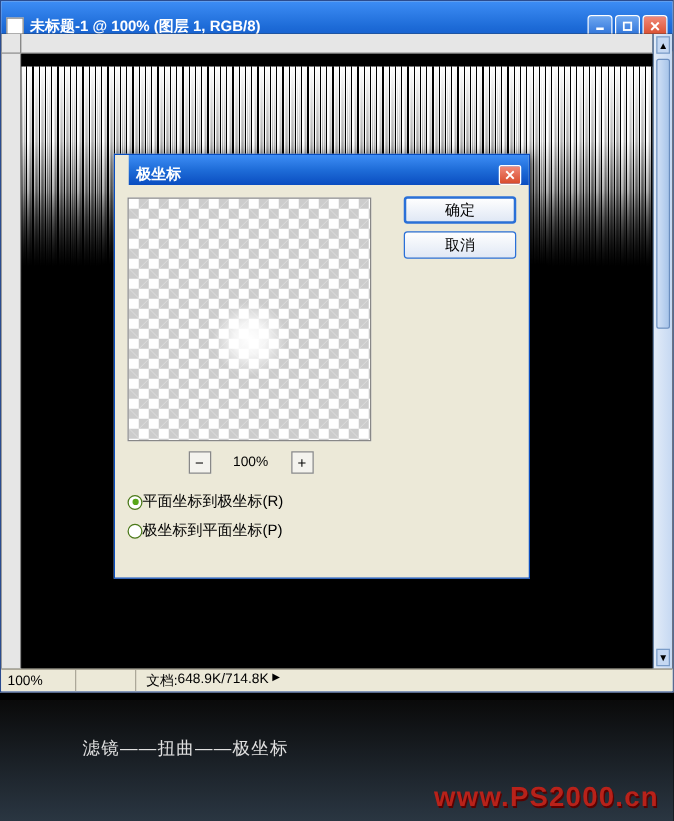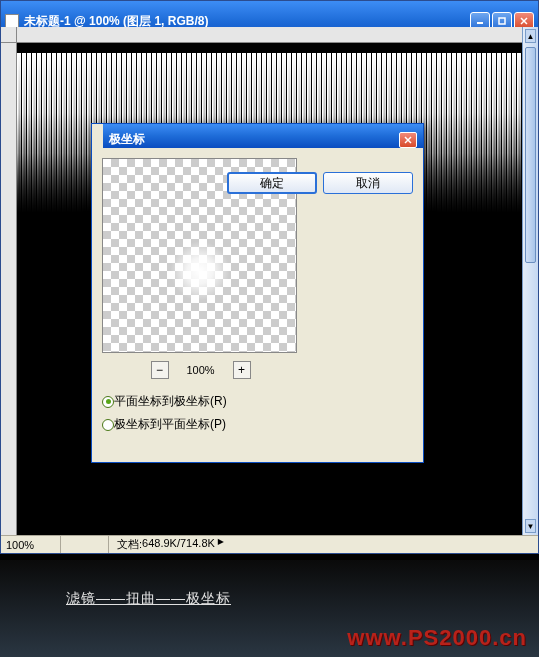--- a/index.html
+++ b/index.html
@@ -63,27 +63,27 @@
 
 .zoom-row { display: flex; align-items: center; justify-content: center; gap: 12px; margin-top: 8px; width: 197px; }
 .zoom-btn { width: 18px; height: 18px; border: 1px solid #888; background: #f4f3ee; font-size: 12px; cursor: pointer; display: flex; align-items: center; justify-content: center; }
 .zoom-val { font-size: 11px; min-width: 40px; text-align: center; }
 
 .radio-group { margin-top: 14px; font-size: 12px; }
 .radio-item { display: flex; align-items: center; gap: 0; margin-bottom: 6px; cursor: pointer; }
 .radio-circle { width: 12px; height: 12px; border: 1px solid #4a7818; border-radius: 50%; background: #fff; display: flex; align-items: center; justify-content: center; }
 .radio-circle.checked::after { content: ""; width: 5px; height: 5px; border-radius: 50%; background: #58a618; }
 
-.dialog-btns { position: absolute; top: 24px; right: 10px; display: flex; flex-direction: row; gap: 6px; }
+.dialog-btns { position: absolute; top: 9px; right: 10px; display: flex; flex-direction: column; gap: 6px; }
 .dlg-btn { width: 90px; height: 22px; border: 1px solid #2a70d8; background: linear-gradient(#fefefe, #e0e8f5); border-radius: 3px; font-size: 12px; cursor: pointer; }
 .dlg-btn.primary { border: 2px solid #2a70d8; }
 
 
 .caption-area { position: absolute; top: 560px; left: 0; width: 539px; height: 97px; background: linear-gradient(to bottom, #0a0a0a, #2a3642); }
-.caption-text { position: absolute; top: 30px; left: 66px; color: #e0e0e0; font-size: 14px; letter-spacing: 1px; text-decoration: underline; }
+.caption-text { position: absolute; top: 30px; left: 66px; color: #e0e0e0; font-size: 14px; letter-spacing: 1px; }
 .watermark { position: absolute; bottom: 6px; right: 12px; font-size: 22px; font-weight: 900; font-family: Arial, sans-serif; color: #b8221a; text-shadow: 1px 1px 0 #5a0000; letter-spacing: 1px; text-align: right; }
 </style>
 </head>
 <body>
 
 <div class="ps-window">
   <div class="ps-titlebar">
     <span class="doc-icon"></span>
     <span class="title">未标题-1 @ 100% (图层 1, RGB/8)</span>
     <div class="win-btns">

